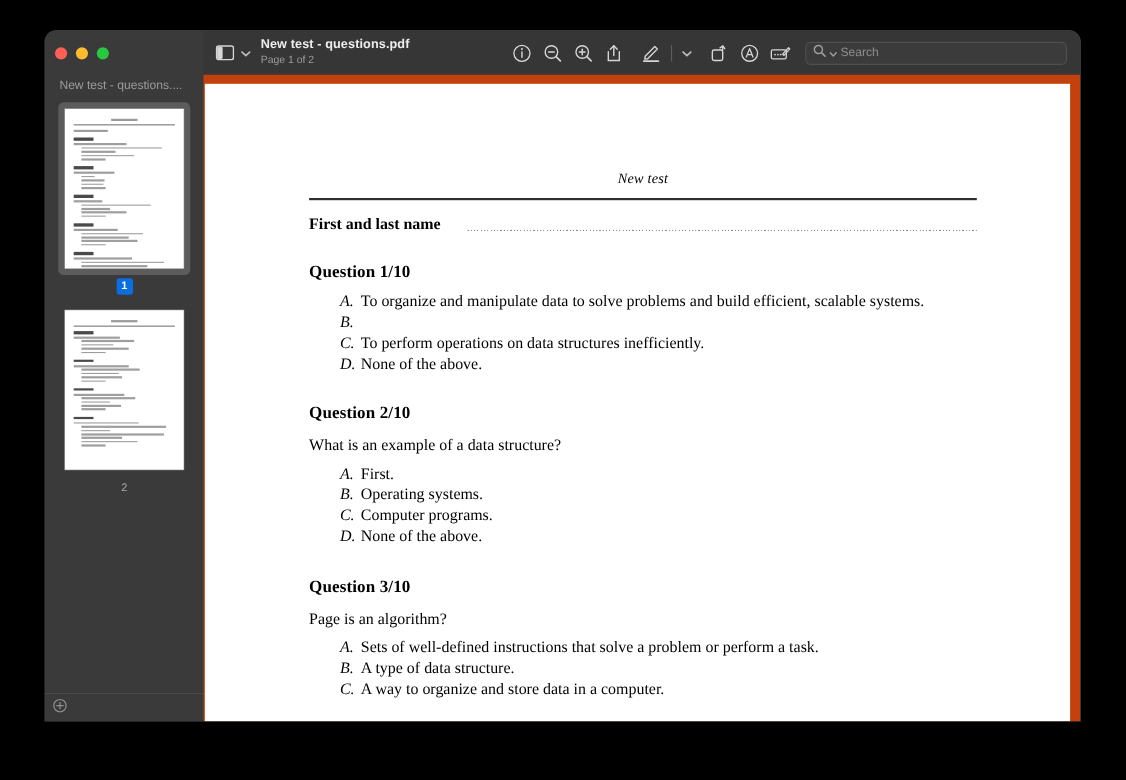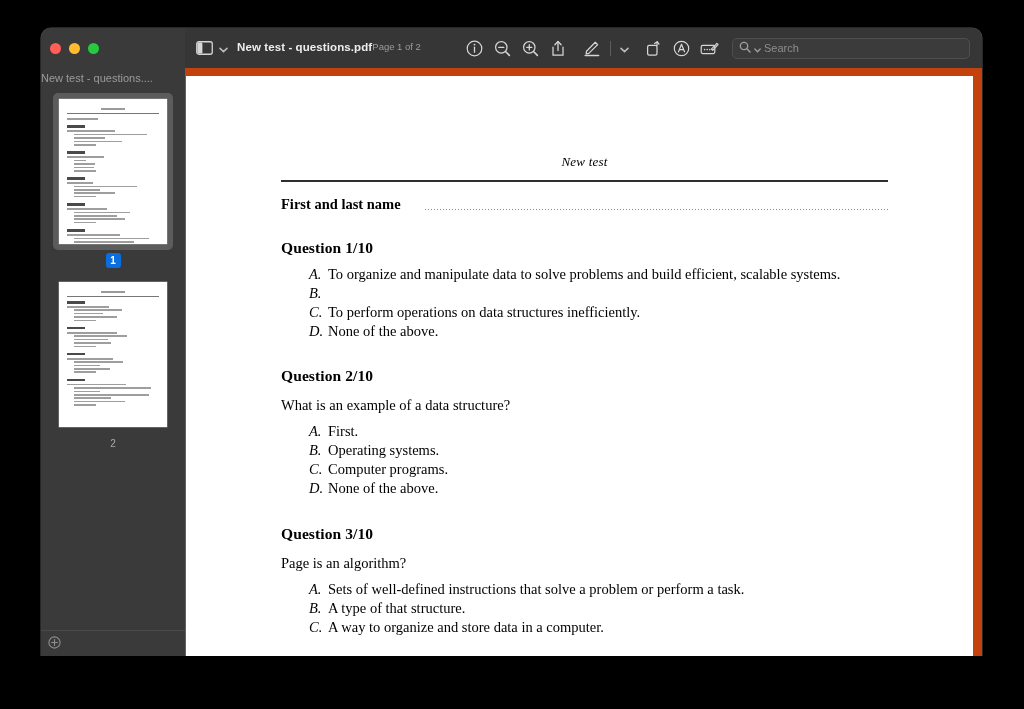--- a/index.html
+++ b/index.html
@@ -71,21 +71,21 @@
   .chev-btn {
     width: 16px; height: 24px;
     display: flex; align-items: center; justify-content: center;
     color: #b8b8b8;
     flex-shrink: 0;
   }
 
   #doc-titleblock {
     margin-left: 6px;
     display: flex;
-    flex-direction: row;
+    flex-direction: column;
     justify-content: center;
     line-height: 1.15;
     flex-shrink: 0;
   }
   #doc-title {
     font-size: 11.5px;
     font-weight: bold;
     color: #ededed;
     letter-spacing: .1px;
   }
@@ -142,21 +142,21 @@
     background: #3a3a3a;
     display: flex;
     flex-direction: column;
     flex-shrink: 0;
     position: relative;
   }
 
   #sidebar-title {
     font-size: 11px;
     color: #9b9b9b;
-    padding: 4px 0 8px 0;
+    padding: 4px 0 8px 13px;
     white-space: nowrap;
     overflow: hidden;
   }
 
   #thumb-list {
     flex: 1;
     overflow: hidden;
     padding-top: 1px;
   }
 
@@ -722,21 +722,21 @@
             <div class="q-block">
               <div class="q-heading">Question 3/10</div>
               <div class="q-prompt">Page is an algorithm?</div>
               <div class="q-options">
                 <div class="q-opt">
                   <span class="q-letter">A.</span>
                   <span>Sets of well-defined instructions that solve a problem or perform a task.</span>
                 </div>
                 <div class="q-opt">
                   <span class="q-letter">B.</span>
-                  <span>A type of that structure.</span>
+                  <span>A type of data structure.</span>
                 </div>
                 <div class="q-opt">
                   <span class="q-letter">C.</span>
                   <span>A way to organize and store data in a computer.</span>
                 </div>
 
               </div>
             </div>
 
           </div>

